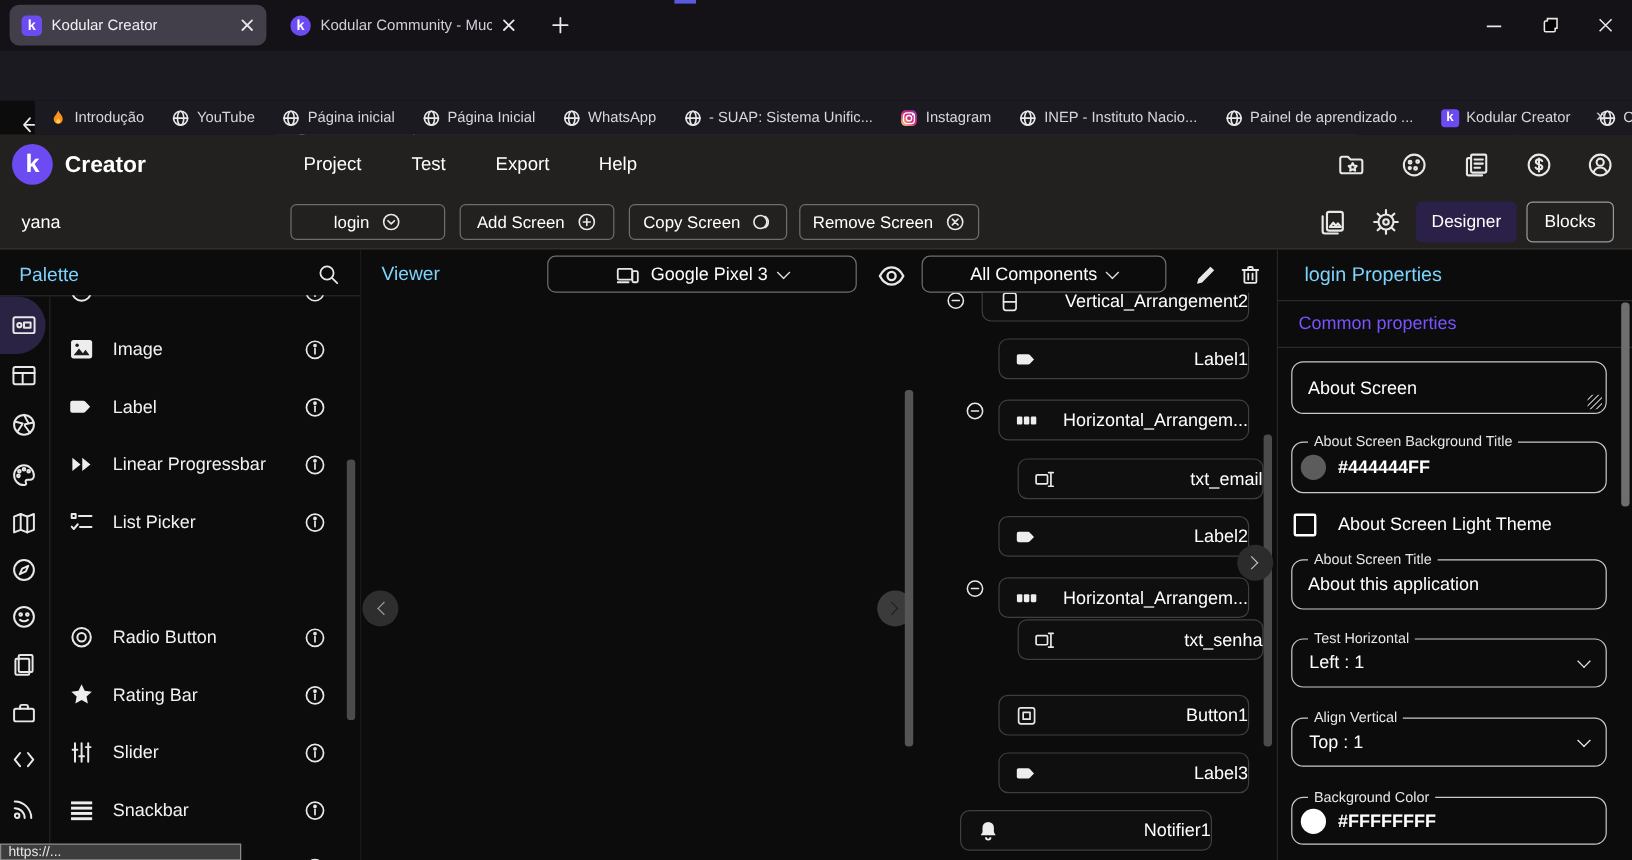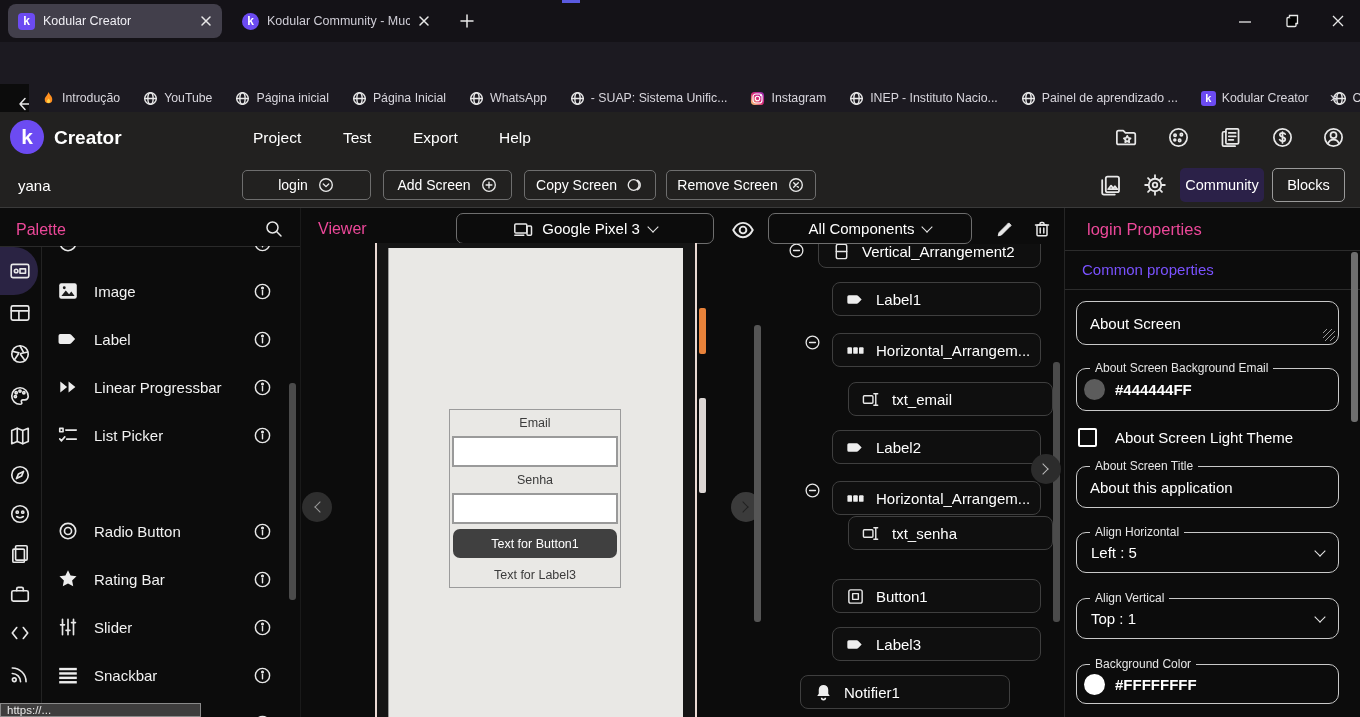--- a/index.html
+++ b/index.html
@@ -31,26 +31,26 @@
   
   .khead{left:0;top:112px;width:1360px;height:50px;background:#222120;}
   .kbar{left:0;top:162px;width:1360px;height:46px;background:#222120;}
   .logo{width:34px;height:34px;border-radius:50%;background:#6C4BF2;color:#fff;font-weight:bold;
         font-size:21px;display:flex;align-items:center;justify-content:center;}
   .menu{font-size:15.5px;color:#fff;}
   .obtn{height:30px;border:1px solid #6e6e6e;border-radius:5px;color:#fff;font-size:14px;
         display:flex;align-items:center;justify-content:center;gap:9px;background:transparent;}
   .fillbtn{height:34px;border-radius:5px;color:#fff;font-size:14.5px;display:flex;align-items:center;justify-content:center;}
   
-  .panel-title{font-size:16px;color:#ec4899;}
+  .panel-title{font-size:16px;color:#7dd3fc;}
   .prow{height:48px;display:flex;align-items:center;padding-left:16px;gap:15px;font-size:15px;color:#f2f2f2;}
   .info{margin-left:auto;margin-right:16px;}
   .railico{left:9px;width:22px;height:22px;}
   .treebox{border:1px solid #3f3f3f;border-radius:8px;background:#0f0f0f;display:flex;align-items:center;
-           padding-left:13px;gap:11px;font-size:15px;color:#fff;height:34px;}
+           padding-left:13px;font-size:15px;color:#fff;height:34px;justify-content:space-between;}
   .cvd{display:inline-block;width:7px;height:7px;border-right:1.7px solid #e8e8e8;border-bottom:1.7px solid #e8e8e8;
        transform:rotate(45deg);margin-top:-4px;}
   
   .fieldset{border:1px solid #c9c9c9;border-radius:10px;}
   .legend{position:absolute;top:-8px;left:13px;background:#0c0c0c;padding:0 5px;font-size:12px;color:#e6e6e6;}
   .pval{font-size:15px;color:#fff;}
   .swatch{width:21px;height:21px;border-radius:50%;}
   .sw-dark{background:#5c5c5c;}
   .sw-white{background:#ffffff;}
   .scrollthumb{background:#4b4b4b;border-radius:3px;width:7px;}
@@ -386,21 +386,21 @@
     <span class="a ic st" style="left:1143px;top:11px;">
       <svg width="24" height="24" viewBox="0 0 20 20">
           <circle cx="10" cy="10" r="5.2"></circle>
           <circle cx="10" cy="10" r="1.9"></circle>
           <g stroke-width="2.1">
             <path d="M10 1.8v2.4M10 15.8v2.4M1.8 10h2.4M15.8 10h2.4M4.2 4.2l1.7 1.7M14.1 14.1l1.7 1.7M15.8 4.2l-1.7 1.7M5.9 14.1l-1.7 1.7"></path>
           </g>
         </svg>
       </span>
     <div class="a fillbtn" style="left:1180px;top:6px;width:84px;background:#2B2148;">
-      <span>Community</span>
+      <span>Designer</span>
       </div>
     <div class="a fillbtn" style="left:1272px;top:6px;width:73px;border:1px solid #9a9a9a;">
       <span>Blocks</span>
       </div>
   </div>
   <div class="a hline" style="left:0;top:207px;width:1360px;background:#3a3a3a;"></div>
 
   <div class="a" style="left:0;top:208px;width:1360px;height:509px;background:#0c0c0c;"></div>
   <div class="a vline" style="left:300px;top:208px;height:509px;background:#1a1a1a;"></div>
   <div class="a vline" style="left:1064px;top:208px;height:509px;"></div>
@@ -665,34 +665,20 @@
     <span>Google Pixel 3</span>
     <span class="cvd"></span>
   </div>
   <span class="a ic st" style="left:730px;top:217px;">
     <svg width="26" height="26" viewBox="0 0 20 20">
         <path d="M2.5 10C4.5 6 7 4.5 10 4.5S15.5 6 17.5 10C15.5 14 13 15.5 10 15.5S4.5 14 2.5 10Z"></path>
         <circle class="fi" fill="#e8e8e8" cx="10" cy="10" r="2.6"></circle>
       </svg>
     </span>
 
-  <div class="a phone">
-    <div class="screen">
-      <div class="formbox">
-        <div class="flabel">Email</div>
-        <div class="finput"></div>
-        <div class="flabel">Senha</div>
-        <div class="finput"></div>
-        <div class="fbutton">Text for Button1</div>
-        <div class="flabel" style="height:24px;line-height:24px;">Text for Label3</div>
-      </div>
-    </div>
-    <div class="a" style="left:322px;top:65px;width:7px;height:46px;background:#E8823A;border-radius:2px;"></div>
-    <div class="a" style="left:322px;top:155px;width:7px;height:95px;background:#dcd6d4;border-radius:2px;"></div>
-  </div>
 
   <div class="a floater" style="left:302px;top:492px;background:#2e2e2e;">
     <span class="cvd" style="transform:rotate(135deg);border-color:#999;margin:0 -3px 0 3px;"></span>
   </div>
   <div class="a floater" style="left:731px;top:492px;background:rgba(130,130,130,0.4);">
     <span class="cvd" style="transform:rotate(-45deg);border-color:#222;margin:0 3px 0 -3px;"></span>
   </div>
   <div class="a scrollthumb" style="left:754px;top:325px;height:297px;background:#555;"></div>
 
   <div class="a obtn" style="left:768px;top:213px;width:204px;height:31px;border-radius:7px;font-size:15px;">
@@ -831,38 +817,38 @@
   <div class="a hline" style="left:1065px;top:250px;width:295px;background:#2c2c2c;"></div>
   <span class="a" style="left:1082px;top:261px;font-size:15px;color:#7A52FF;">Common properties</span>
   <div class="a hline" style="left:1065px;top:289px;width:295px;background:#2c2c2c;"></div>
 
   <div class="a fieldset fx" style="left:1076px;top:301px;width:263px;height:44px;padding-left:13px;">
     <span class="pval">About Screen</span>
     <span class="a" style="right:3px;bottom:3px;width:12px;height:12px;background:repeating-linear-gradient(135deg,transparent 0 2.5px,#999 2.5px 3.5px);"></span>
   </div>
 
   <div class="a fieldset fx" style="left:1076px;top:368px;width:263px;height:43px;padding-left:7px;gap:10px;">
-    <span class="legend">About Screen Background Email</span>
+    <span class="legend">About Screen Background Title</span>
     <span class="swatch sw-dark"></span>
     <span class="pval" style="font-weight:bold;">#444444FF</span>
   </div>
 
   <div class="a fx" style="left:1078px;top:428px;gap:18px;">
     <span style="display:inline-block;width:15px;height:15px;border:2px solid #fff;border-radius:2px;"></span>
     <span class="pval">About Screen Light Theme</span>
   </div>
 
   <div class="a fieldset fx" style="left:1076px;top:466px;width:263px;height:42px;padding-left:13px;">
     <span class="legend">About Screen Title</span>
     <span class="pval">About this application</span>
   </div>
 
   <div class="a fieldset fx" style="left:1076px;top:532px;width:263px;height:41px;padding:0 14px;">
-    <span class="legend">Align Horizontal</span>
-    <span class="pval">Left : 5</span>
+    <span class="legend">Test Horizontal</span>
+    <span class="pval">Left : 1</span>
     <span class="cvd" style="margin-left:auto;"></span>
   </div>
 
   <div class="a fieldset fx" style="left:1076px;top:598px;width:263px;height:41px;padding:0 14px;">
     <span class="legend">Align Vertical</span>
     <span class="pval">Top : 1</span>
     <span class="cvd" style="margin-left:auto;"></span>
   </div>
 
   <div class="a fieldset fx" style="left:1076px;top:664px;width:263px;height:40px;padding-left:7px;gap:10px;">

